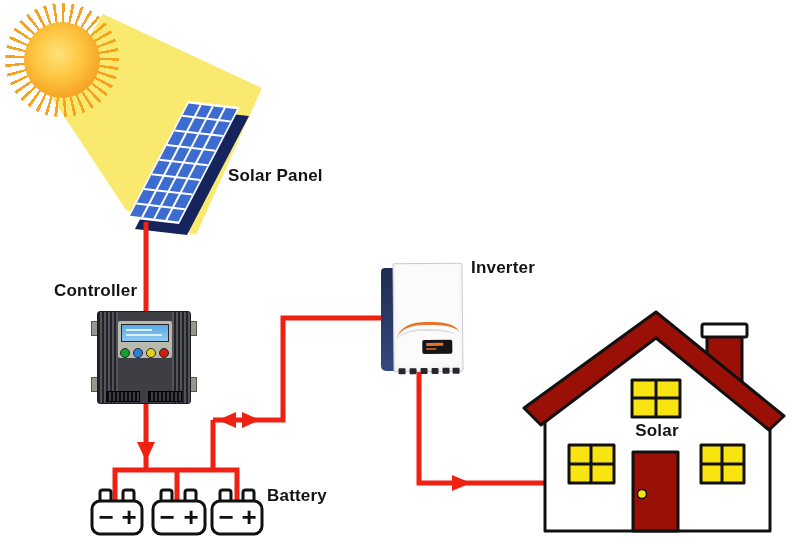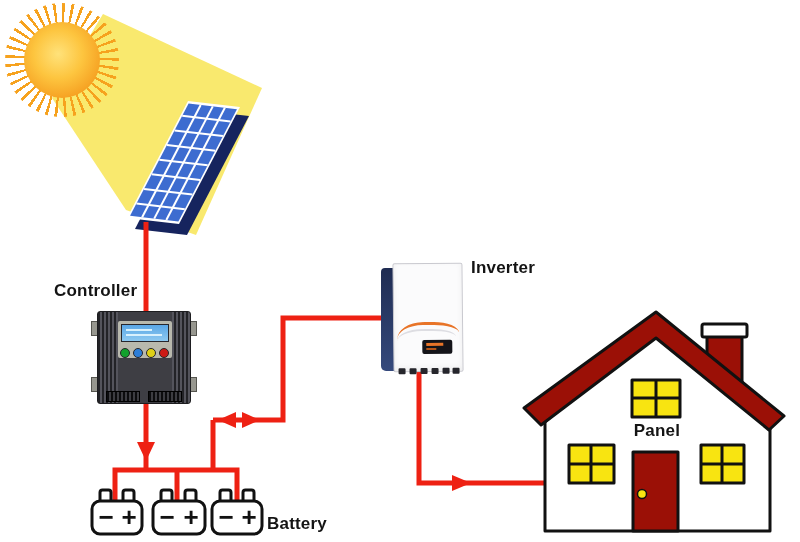--- a/index.html
+++ b/index.html
@@ -190,18 +190,19 @@
       </div>
       <span class="inv-nub" style="left:4px"></span>
       <span class="inv-nub" style="left:15px"></span>
       <span class="inv-nub" style="left:26px"></span>
       <span class="inv-nub" style="left:37px"></span>
       <span class="inv-nub" style="left:48px"></span>
       <span class="inv-nub" style="left:58px"></span>
     </div>
   </div>
 
+  <div class="label" style="left:228px;top:166px">Solar Panel</div>
   <div class="label" style="left:54px;top:281px">Controller</div>
   <div class="label" style="left:471px;top:258px">Inverter</div>
-  <div class="label" style="left:267px;top:514px">Battery</div>
-  <div class="label" style="left:631px;top:421px;width:52px;text-align:center">Panel</div>
+  <div class="label" style="left:267px;top:486px">Battery</div>
+  <div class="label" style="left:631px;top:421px;width:52px;text-align:center">Solar</div>
 
 </div>
 
 </body></html>

